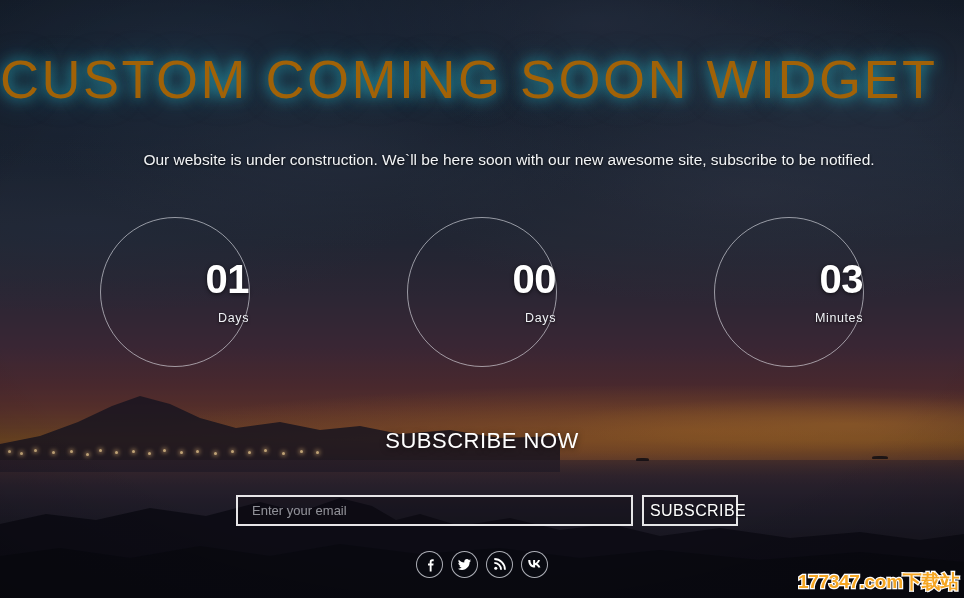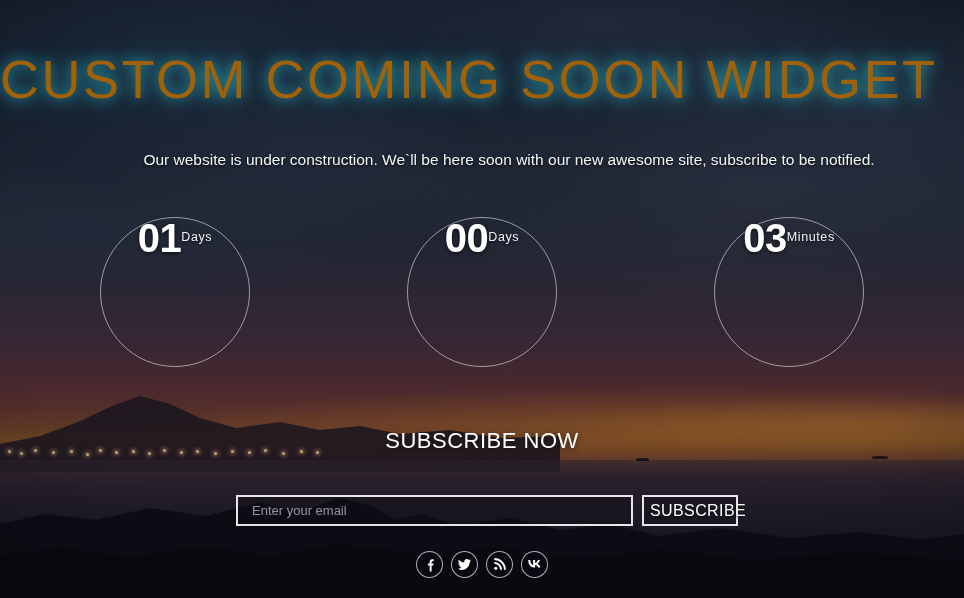--- a/index.html
+++ b/index.html
@@ -168,22 +168,22 @@
     justify-content: space-between;
   }
   .cd-unit {
     position: relative;
     width: 150px;
     height: 150px;
     border: 1.5px solid rgba(236,238,245,0.58);
     border-radius: 50%;
     box-sizing: border-box;
     display: flex;
-    flex-direction: row;
-    align-items: flex-start;
+    flex-direction: column;
+    align-items: flex-end;
     justify-content: center;
   }
   .cd-value {
     font-size: 40px;
     font-weight: bold;
     color: #ffffff;
     line-height: 1;
     text-shadow: 0 1px 4px rgba(0,0,0,0.65);
     letter-spacing: -0.5px;
   }
@@ -389,15 +389,18 @@
       </div>
 
       <div class="social-icon">
         <svg width="15" height="15" viewBox="0 0 16 16" aria-hidden="true">
           <path d="M8.3,11.3 C3.9,11.3 1.4,8.25 1.3,3.2 L3.55,3.2 C3.62,6.9 5.25,8.47 6.55,8.8 L6.55,3.2 L8.65,3.2 L8.65,6.4 C9.93,6.26 11.27,4.8 11.72,3.2 L13.82,3.2 C13.47,5.17 12.02,6.63 10.99,7.23 C12.02,7.72 13.67,8.99 14.3,11.3 L11.99,11.3 C11.5,9.78 10.27,8.6 8.65,8.43 L8.65,11.3 Z" fill="#ffffff"></path>
         </svg>
       </div>
 
     </div>
 
+    <div class="watermark">
+      <span>177347.com</span><span class="wm-cn">下载站</span>
+    </div>
 
   </div>
 </div>
 
 </body></html>

